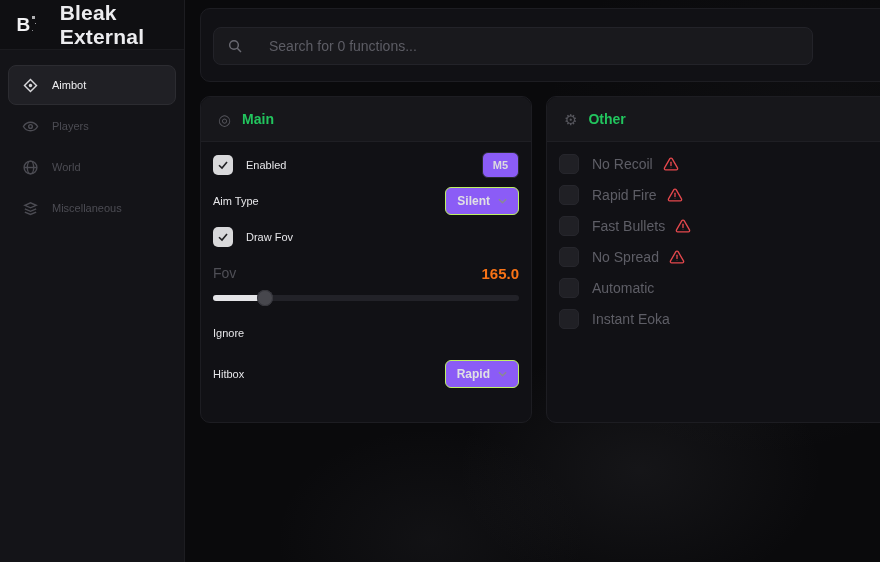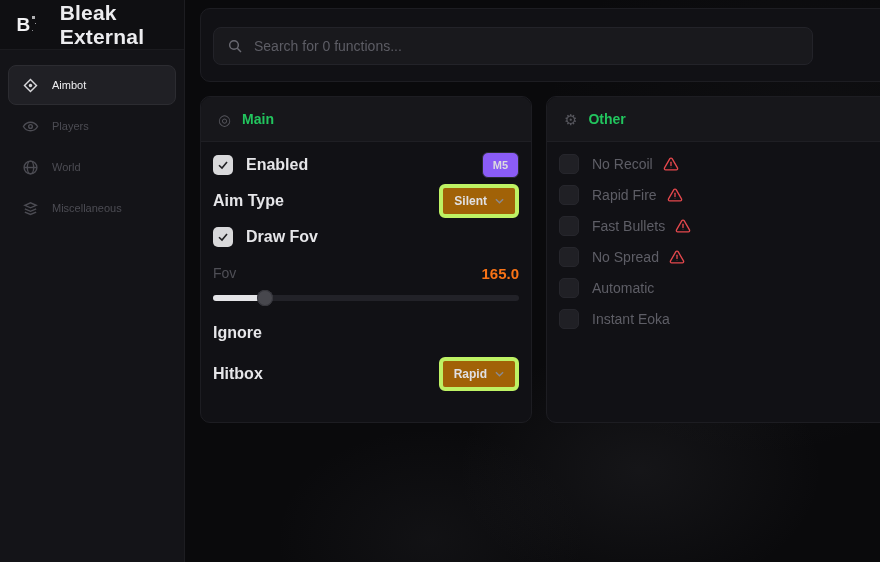--- a/index.html
+++ b/index.html
@@ -51,21 +51,21 @@
   .nav-item svg { stroke:#4c4c53; }
 
   
   .panel {
     position:absolute; z-index:1;
     background:#111115; border:1px solid #1d1d22; border-radius:10px;
   }
   .search-panel { left:200px; top:8px; width:700px; height:74px; padding:18px 12px; }
   .search-box {
     width:600px; height:38px; background:#19191d; border:1px solid #232329;
-    border-radius:8px; display:flex; align-items:center; gap:11px; padding:0 13px;
+    border-radius:8px; display:flex; align-items:center; gap:26px; padding:0 13px;
   }
   .search-box svg { stroke:#6a6a72; flex:0 0 auto; }
   .search-box input {
     flex:1; background:transparent; border:none; outline:none;
     font-family:"Liberation Sans", sans-serif; font-size:14px; color:#c9c9ce;
   }
   .search-box input::placeholder { color:#5d5d65; }
 
   .panel-header {
     height:45px; background:#17171b; border-bottom:1px solid #1f1f24;
@@ -76,38 +76,38 @@
   .panel-title { font-size:14px; font-weight:700; color:#22c55e; }
 
   .main-panel  { left:200px; top:96px; width:332px; height:327px; }
   .other-panel { left:546px; top:96px; width:354px; height:327px; }
   .panel-body  { padding:10px 12px; }
 
   .row {
     height:26px; display:flex; align-items:center; margin-bottom:10px;
   }
   .row .spacer { flex:1; }
-  .row-label { font-size:16px; font-weight:700; color:#e6e6e9; }
+  .row-label { font-size:11px; font-weight:400; color:#e6e6e9; }
 
   .checkbox {
     width:20px; height:20px; border-radius:5px; margin-right:13px;
     display:flex; align-items:center; justify-content:center; cursor:pointer;
   }
   .checkbox.checked { background:#d9d9db; }
   .checkbox.checked svg { stroke:#202023; }
   .checkbox.unchecked { background:#202025; border:1px solid #26262c; }
 
   .keybind {
     min-width:36px; padding:6px 10px; background:#8b5cf6; border:1px solid #2a2a30;
     border-radius:6px; font-size:11px; font-weight:700; color:#dcdcdf;
     text-align:center; cursor:pointer;
   }
   .dropdown {
     display:flex; align-items:center; gap:8px; padding:6px 11px;
-    background:#a16207; border:4px solid #bef264; border-radius:6px;
+    background:#8b5cf6; border:1px solid #bef264; border-radius:6px;
     font-size:12px; font-weight:600; color:#e0e0e4; cursor:pointer;
   }
   .dropdown svg { stroke:#8a8a91; }
 
   .fov-row { height:18px; margin:14px 0 8px; display:flex; align-items:center; }
   .fov-label { font-size:14px; color:#4f4f56;text-align:center; }
   .fov-value { font-size:15px; font-weight:600; color:#f97316; }
 
   .slider { position:relative; height:16px; margin:0 0 14px; cursor:pointer; }
   .slider-track {

